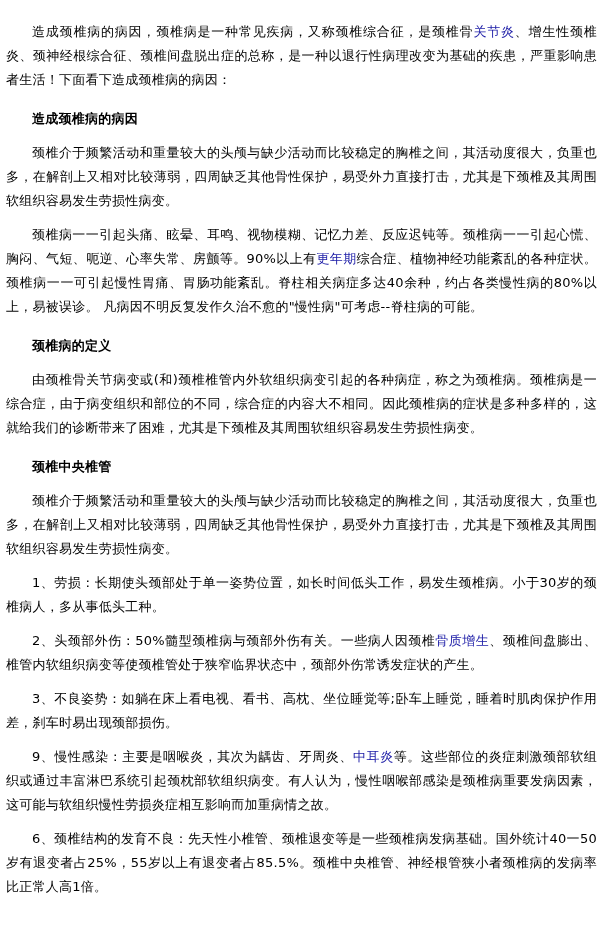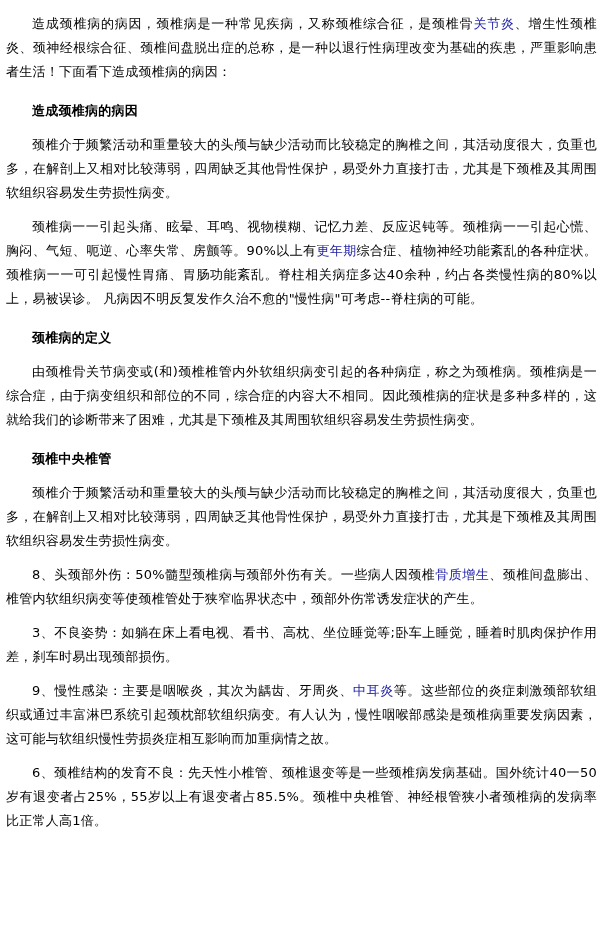--- a/index.html
+++ b/index.html
@@ -16,21 +16,21 @@
       width: 603px;
     }
     .p {
       font-size: 13px;
       line-height: 24px;
       text-indent: 26px;
       margin: 0 0 10px 0;
       letter-spacing: 0.25px;
       text-align: justify;
     }
-    .p.first { margin-top: 12px; }
+    .p.first { margin-top: 20px; }
     .h {
       font-size: 13px;
       font-weight: bold;
       line-height: 24px;
       text-indent: 26px;
       margin: 15px 0 10px 0;
       letter-spacing: 0.25px;
     }
     a.link {
       color: #1a1aa6;
@@ -51,22 +51,23 @@
   <p class="p"><span>颈椎病一一引起头痛、眩晕、耳鸣、视物模糊、记忆力差、反应迟钝等。颈椎病一一引起心慌、胸闷、气短、呃逆、心率失常、房颤等。90%以上有</span><a class="link" href="#">更年期</a><span>综合症、植物神经功能紊乱的各种症状。颈椎病一一可引起慢性胃痛、胃肠功能紊乱。脊柱相关病症多达40余种，约占各类慢性病的80%以上，易被误诊。 凡病因不明反复发作久治不愈的"慢性病"可考虑--脊柱病的可能。</span></p>
 
   <p class="h">颈椎病的定义</p>
 
   <p class="p">由颈椎骨关节病变或(和)颈椎椎管内外软组织病变引起的各种病症，称之为颈椎病。颈椎病是一综合症，由于病变组织和部位的不同，综合症的内容大不相同。因此颈椎病的症状是多种多样的，这就给我们的诊断带来了困难，尤其是下颈椎及其周围软组织容易发生劳损性病变。</p>
 
   <p class="h">颈椎中央椎管</p>
 
   <p class="p">颈椎介于频繁活动和重量较大的头颅与缺少活动而比较稳定的胸椎之间，其活动度很大，负重也多，在解剖上又相对比较薄弱，四周缺乏其他骨性保护，易受外力直接打击，尤其是下颈椎及其周围软组织容易发生劳损性病变。</p>
 
+  <p class="p">1、劳损：长期使头颈部处于单一姿势位置，如长时间低头工作，易发生颈椎病。小于30岁的颈椎病人，多从事低头工种。</p>
 
-  <p class="p"><span>8、头颈部外伤：50%髓型颈椎病与颈部外伤有关。一些病人因颈椎</span><a class="link" href="#">骨质增生</a><span>、颈椎间盘膨出、椎管内软组织病变等使颈椎管处于狭窄临界状态中，颈部外伤常诱发症状的产生。</span></p>
+  <p class="p"><span>2、头颈部外伤：50%髓型颈椎病与颈部外伤有关。一些病人因颈椎</span><a class="link" href="#">骨质增生</a><span>、颈椎间盘膨出、椎管内软组织病变等使颈椎管处于狭窄临界状态中，颈部外伤常诱发症状的产生。</span></p>
 
   <p class="p">3、不良姿势：如躺在床上看电视、看书、高枕、坐位睡觉等;卧车上睡觉，睡着时肌肉保护作用差，刹车时易出现颈部损伤。</p>
 
   <p class="p"><span>9、慢性感染：主要是咽喉炎，其次为龋齿、牙周炎、</span><a class="link" href="#">中耳炎</a><span>等。这些部位的炎症刺激颈部软组织或通过丰富淋巴系统引起颈枕部软组织病变。有人认为，慢性咽喉部感染是颈椎病重要发病因素，这可能与软组织慢性劳损炎症相互影响而加重病情之故。</span></p>
 
 
   <p class="p">6、颈椎结构的发育不良：先天性小椎管、颈椎退变等是一些颈椎病发病基础。国外统计40一50岁有退变者占25%，55岁以上有退变者占85.5%。颈椎中央椎管、神经根管狭小者颈椎病的发病率比正常人高1倍。</p>
 
 </div>
 

